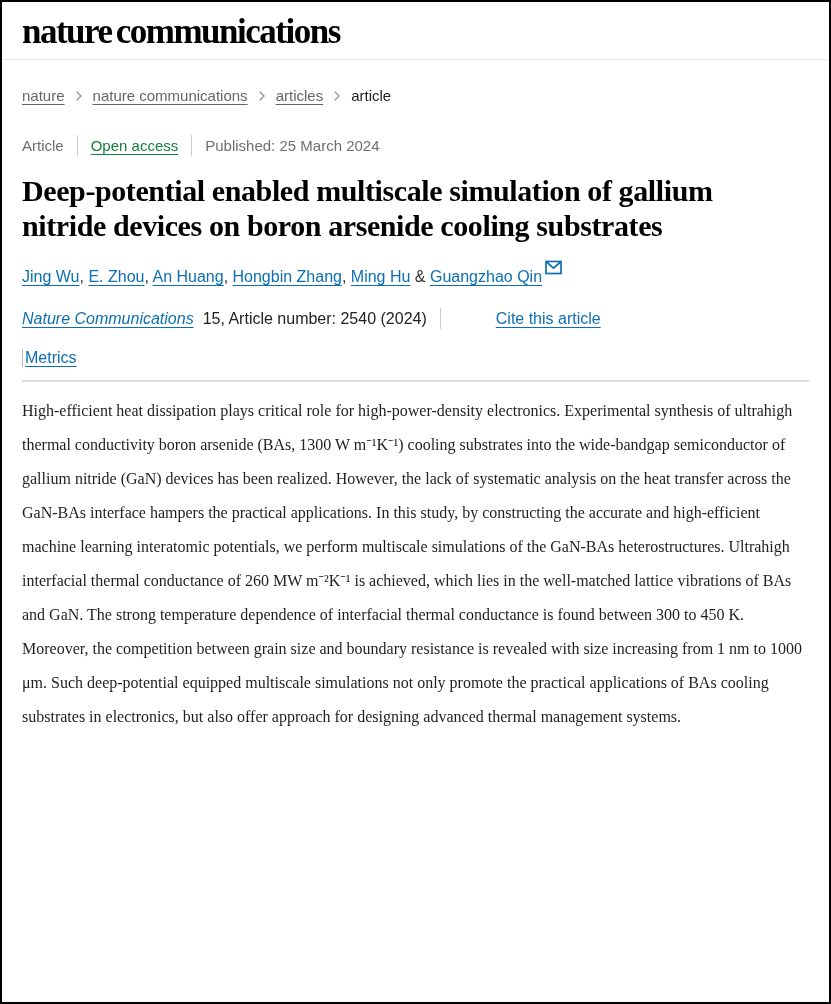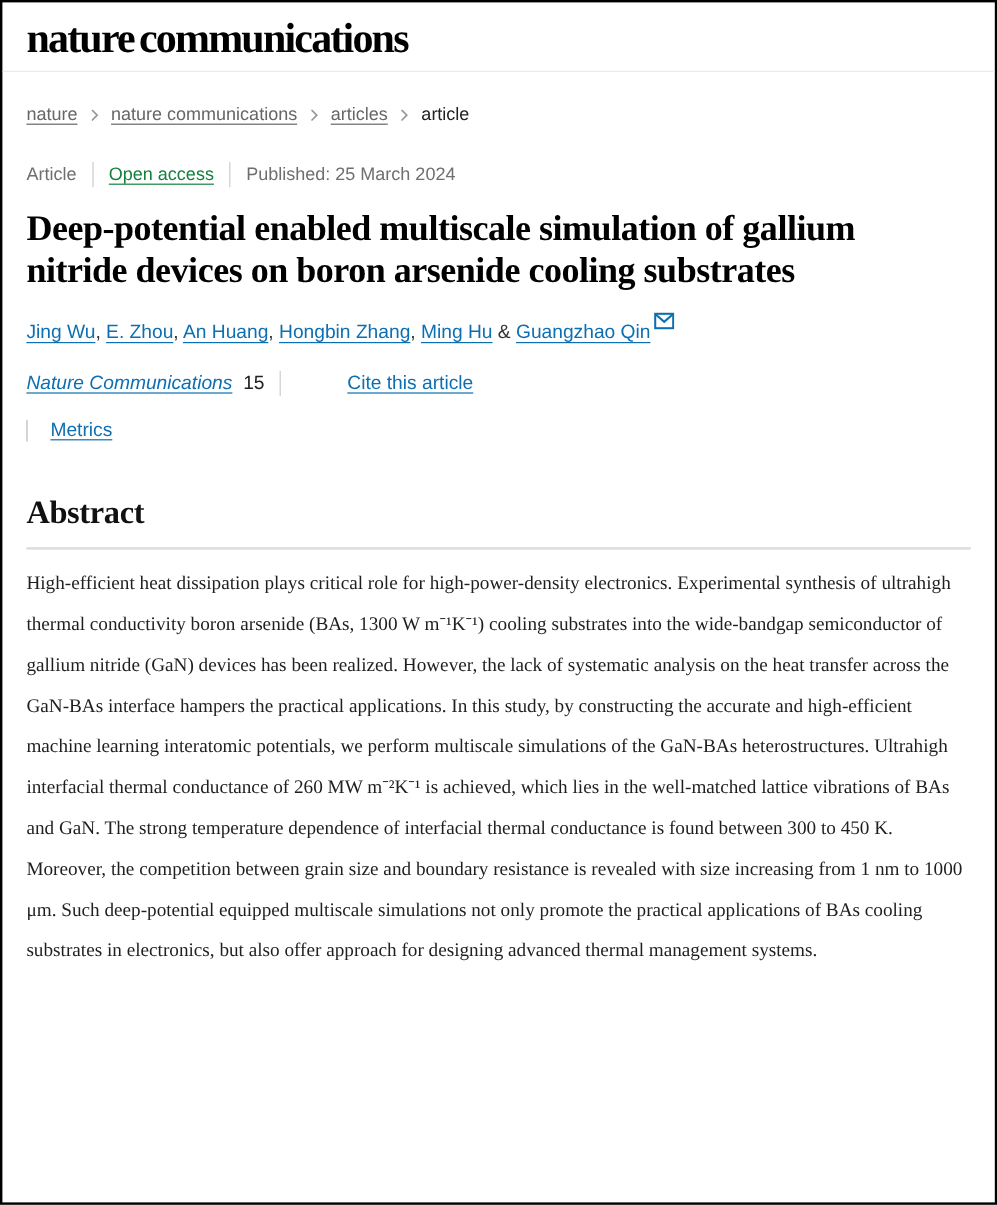--- a/index.html
+++ b/index.html
@@ -55,21 +55,21 @@
   .authors-line { margin: 24px 20px 0; font-size: 16px; color: #333; }
   .author-link { color: #0d6fb2; text-decoration: underline; text-underline-offset: 3px; }
   .email-sup { margin-left: 3px; position: relative; top: -7px; }
 
   .journal-line { display: flex; align-items: center; margin: 22px 20px 0; font-size: 16px; color: #222; }
   .journal-name { color: #0d6fb2; font-style: italic; text-decoration: underline; text-underline-offset: 3px; }
   .journal-volume { font-weight: 400; margin-left: 9px; }
   .cite-link { color: #0d6fb2; text-decoration: underline; text-underline-offset: 3px; margin-left: 42px; }
 
   .metrics-line { margin: 20px 20px 0; font-size: 16px; }
-  .metrics-wrap { border-left: 1px solid #b9b9b9; display: inline-block; padding-left: 19px; }
+  .metrics-wrap { border-left: 1px solid #b9b9b9; display: inline-block; padding-left: 2px; }
   .metrics-link { color: #0d6fb2; text-decoration: underline; text-underline-offset: 3px; }
 
   
   .abstract-heading {
     margin: 44px 20px 0;
     font-family: "Liberation Serif", serif;
     font-weight: 800; font-size: 27px; letter-spacing: -0.3px; color: #111;
   }
   .abstract-rule { margin: 13px 20px 0; border: none; border-top: 2px solid #dcdcdc; }
   .abstract-text {
@@ -124,27 +124,27 @@
 <p class="authors-line"><a class="author-link">Jing Wu</a><span>, </span><a class="author-link">E. Zhou</a><span>, </span><a class="author-link">An Huang</a><span>, </span><a class="author-link">Hongbin Zhang</a><span>, </span><a class="author-link">Ming Hu</a><span> &amp; </span><a class="author-link">Guangzhao Qin</a><span class="email-sup icon">
       <svg width="17" height="15" viewBox="0 0 17 15">
         <rect x="1" y="1.5" width="15" height="12" fill="none" stroke="#0d6fb2" stroke-width="1.7"></rect>
         <path d="M1.5 2 L8.5 8.2 L15.5 2" fill="none" stroke="#0d6fb2" stroke-width="1.7"></path>
       </svg>
     </span></p>
 
 <div class="journal-line">
   <a class="journal-name">Nature Communications</a>
   <span class="journal-volume">15</span>
+  <span>, Article number: 2540 (2024)</span>
   <span class="meta-sep"></span>
   <a class="cite-link">Cite this article</a>
 </div>
 
 <div class="metrics-line">
   <span class="metrics-wrap">
     <a class="metrics-link">Metrics</a>
   </span>
 </div>
 
 <section>
-  <h2 class="abstract-heading">Abstract</h2>
   <hr class="abstract-rule">
   <p class="abstract-text">High-efficient heat dissipation plays critical role for high-power-density electronics. Experimental synthesis of ultrahigh thermal conductivity boron arsenide (BAs, 1300 W m⁻¹K⁻¹) cooling substrates into the wide-bandgap semiconductor of gallium nitride (GaN) devices has been realized. However, the lack of systematic analysis on the heat transfer across the GaN-BAs interface hampers the practical applications. In this study, by constructing the accurate and high-efficient machine learning interatomic potentials, we perform multiscale simulations of the GaN-BAs heterostructures. Ultrahigh interfacial thermal conductance of 260 MW m⁻²K⁻¹ is achieved, which lies in the well-matched lattice vibrations of BAs and GaN. The strong temperature dependence of interfacial thermal conductance is found between 300 to 450 K. Moreover, the competition between grain size and boundary resistance is revealed with size increasing from 1 nm to 1000 μm. Such deep-potential equipped multiscale simulations not only promote the practical applications of BAs cooling substrates in electronics, but also offer approach for designing advanced thermal management systems.</p>
 </section>
 
 </body></html>

